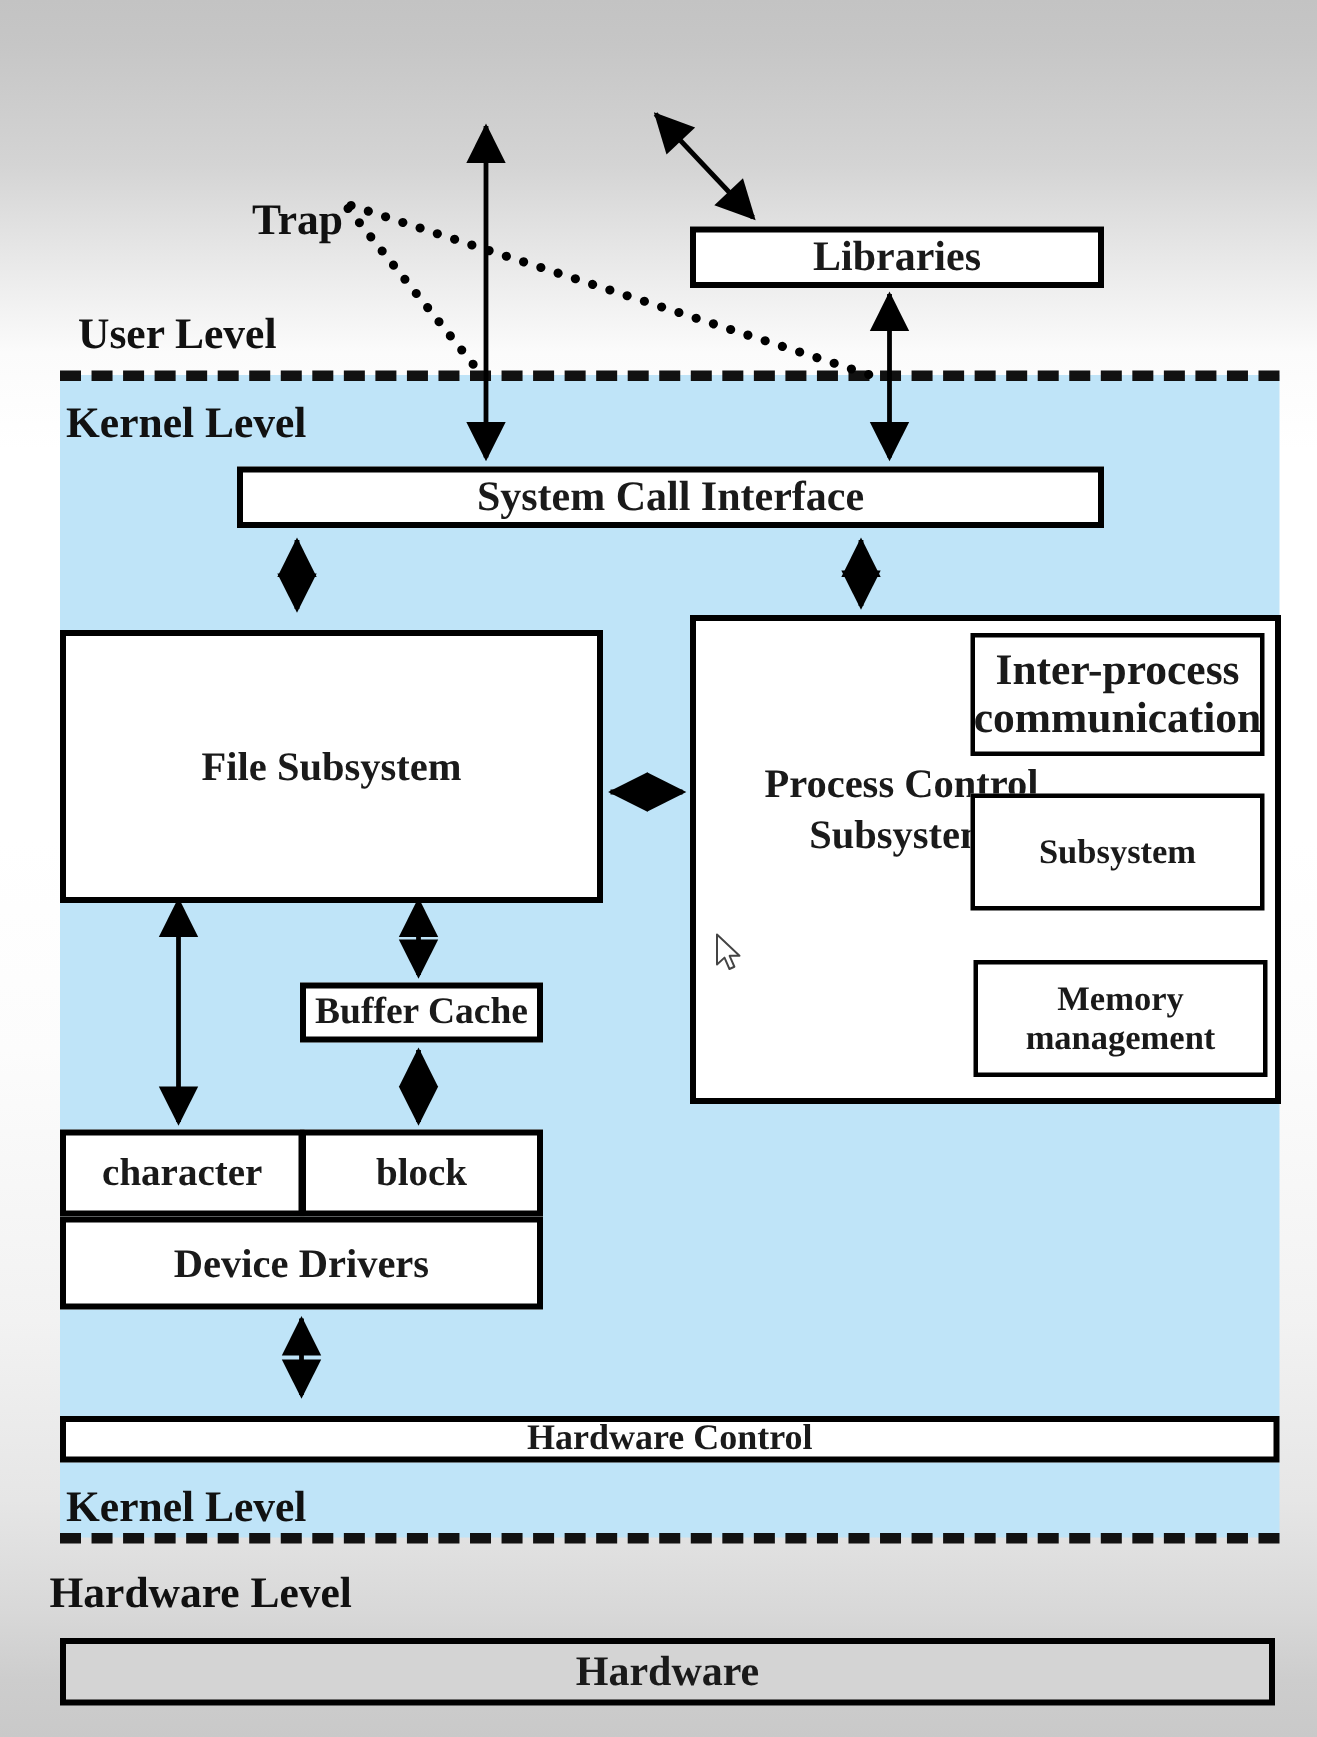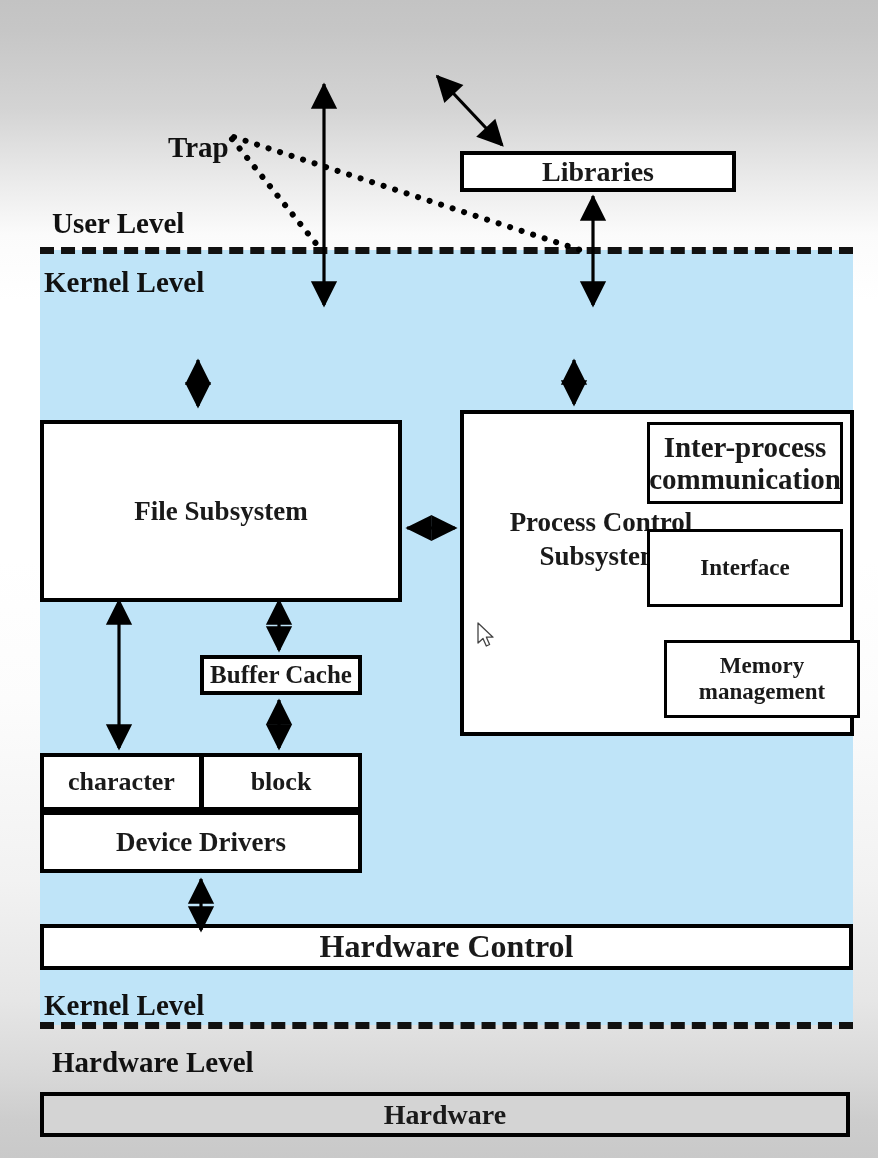--- a/index.html
+++ b/index.html
@@ -94,48 +94,49 @@
 <div id="canvas">
 
   <div class="kernel-band"></div>
 
   <div class="dashed-rule" style="left:40px; top:247px; width:813px;"></div>
   <div class="dashed-rule" style="left:40px; top:1022px; width:813px;"></div>
 
   <div class="label" style="left:52px; top:207px; font-size:29px;">User Level</div>
   <div class="label" style="left:44px; top:266px; font-size:29px;">Kernel Level</div>
   <div class="label" style="left:44px; top:989px; font-size:29px;">Kernel Level</div>
-  <div class="label" style="left:52px; top:1046px; font-size:29px;">Hardware Level</div>
+  <div class="label" style="left:33px; top:1046px; font-size:29px;">Hardware Level</div>
 
   <div class="label" style="left:168px; top:107px; font-size:29px;margin-top:24px;">Trap</div>
 
   <div class="box" style="left:460px; top:151px; width:276px; height:41px; font-size:28px;">Libraries</div>
 
+  <div class="box" style="left:158px; top:311px; width:578px; height:41px; font-size:28px;">System Call Interface</div>
 
   <div class="box" style="left:40px; top:420px; width:362px; height:182px; font-size:27px;">File Subsystem</div>
 
   <div class="box" style="left:460px; top:410px; width:394px; height:326px; display:block; padding:0;">
     <div style="position:absolute; left:44px; top:92px; width:186px; font-size:27px; font-weight:bold; text-align:center; line-height:1.25; color:#1a1a1a;">Process Control Subsystem</div>
 
     <div class="box thin" style="left:183px; top:8px; width:196px; height:82px; font-size:29px; padding:0 6px;">Inter-process communication</div>
 
-    <div class="box thin" style="left:183px; top:115px; width:196px; height:78px; font-size:23px;">Interface</div>
-
-    <div class="box thin" style="left:200px; top:226px; width:196px; height:78px; font-size:23px; padding:0 6px;">Memory management</div>
+    <div class="box thin" style="left:183px; top:115px; width:196px; height:78px; font-size:23px;">Subsystem</div>
+
+    <div class="box thin" style="left:185px; top:226px; width:196px; height:78px; font-size:23px; padding:0 6px;">Memory management</div>
   </div>
 
   <div class="box" style="left:200px; top:655px; width:162px; height:40px; font-size:25px;">Buffer Cache</div>
 
   <div class="box" style="left:40px; top:753px; width:163px; height:58px; font-size:26px;text-align:right;">character</div>
 
   <div class="box" style="left:200px; top:753px; width:162px; height:58px; font-size:26px;">block</div>
 
   <div class="box" style="left:40px; top:811px; width:322px; height:62px; font-size:27px;">Device Drivers</div>
 
-  <div class="box" style="left:40px; top:924px; width:813px; height:46px; font-size:32px;">Hardware Control</div>
+  <div class="box" style="left:40px; top:944px; width:813px; height:31px; font-size:24px;">Hardware Control</div>
 
   <div class="box hw" style="left:40px; top:1092px; width:810px; height:45px; font-size:28px;">Hardware</div>
 
   <svg class="overlay" viewBox="0 0 878 1158">
     <defs>
       <marker id="arrowUp" markerWidth="9" markerHeight="9" refX="4.5" refY="8.4" orient="auto-start-reverse" markerUnits="strokeWidth">
         <path d="M4.5,0.4 L8.6,8.6 L0.4,8.6 Z" fill="#000000"></path>
       </marker>
       <marker id="arrowEnd" markerWidth="9" markerHeight="9" refX="7.8" refY="4.5" orient="auto" markerUnits="strokeWidth">
         <path d="M0.4,0.4 L8.6,4.5 L0.4,8.6 Z" fill="#000000"></path>

